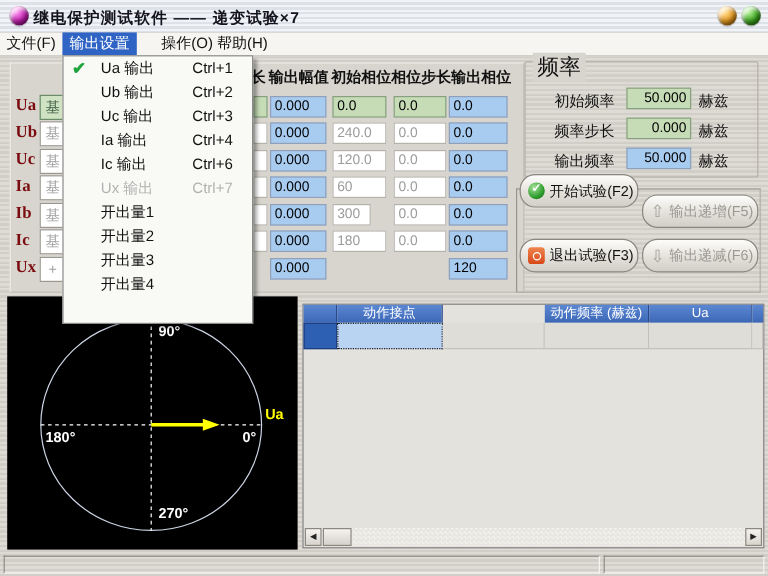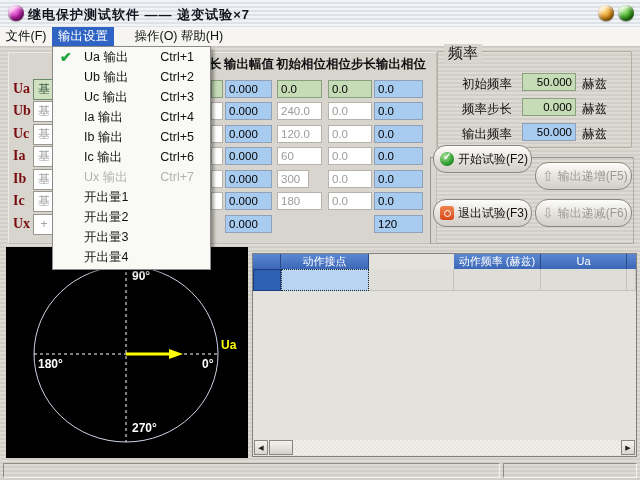--- a/index.html
+++ b/index.html
@@ -28,21 +28,21 @@
   .hdr{position:absolute;top:56px;height:15px;font-size:12.5px;font-weight:bold;color:#111;white-space:nowrap;}
   .phase-label{position:absolute;width:24px;font-family:"Liberation Serif",serif;font-size:14px;font-weight:bold;color:#7a0c10;line-height:18px;}
   .base-box{position:absolute;width:22px;height:21px;box-sizing:border-box;border:1px solid #9a978f;background:#fff;
     color:#a0a0a0;text-align:center;font-size:12px;line-height:19px;}
   .base-box.active{background:#cfe3c2;border:1px solid #6a8a6a;color:#44604a;}
   .param-panel{position:absolute;left:8px;top:52px;width:427px;height:190px;background:#d8d5ce;
     border:1px solid #c2bfb8;border-top-color:#eceae4;border-left-color:#eceae4;}
   
   .groupbox{position:absolute;left:437px;top:51px;width:195px;height:97px;box-sizing:border-box;
     border:1px solid #b3b0a8;border-radius:2px;background:transparent;}
-  .groupbox .legend{position:absolute;left:6px;top:-8px;background:#d8d5ce;padding:0 4px;font-size:15px;color:#111;}
+  .groupbox .legend{position:absolute;left:6px;top:-8px;background:#d8d5ce;padding:0 4px;font-size:18px;color:#111;}
   .freq-label{position:absolute;font-size:12.5px;color:#111;width:60px;text-align:center;}
   .freq-value{position:absolute;width:54px;height:18px;box-sizing:border-box;border:1px solid #88a080;
     font-size:11.5px;line-height:16px;text-align:right;padding-right:3px;}
   .freq-value.green{background:#c6dcb6;}
   .freq-value.blue{background:#a8cbf0;border-color:#8fa0b8;}
   .freq-unit{position:absolute;font-size:12.5px;color:#111;}
   
   .btn-panel{position:absolute;left:430px;top:157px;width:204px;height:87px;box-sizing:border-box;
     border:1px solid #b0ada6;border-top-color:#98958e;border-left-color:#98958e;background:transparent;}
   .skin-btn{position:absolute;width:99px;height:28px;box-sizing:border-box;border:1px solid #8a8780;border-radius:13px;
@@ -238,24 +238,20 @@
     </div>
     <div class="pitem">
       <span class="plabel">Uc 输出</span>
       <span class="pshortcut">Ctrl+3</span>
     </div>
     <div class="pitem">
       <span class="plabel">Ia 输出</span>
       <span class="pshortcut">Ctrl+4</span>
     </div>
     <div class="pitem">
-      <span class="plabel">Ib 输出</span>
-      <span class="pshortcut">Ctrl+5</span>
-    </div>
-    <div class="pitem">
       <span class="plabel">Ic 输出</span>
       <span class="pshortcut">Ctrl+6</span>
     </div>
     <div class="pitem disabled">
       <span class="plabel">Ux 输出</span>
       <span class="pshortcut">Ctrl+7</span>
     </div>
     <div class="pitem">
       <span class="plabel">开出量1</span>
     </div>

